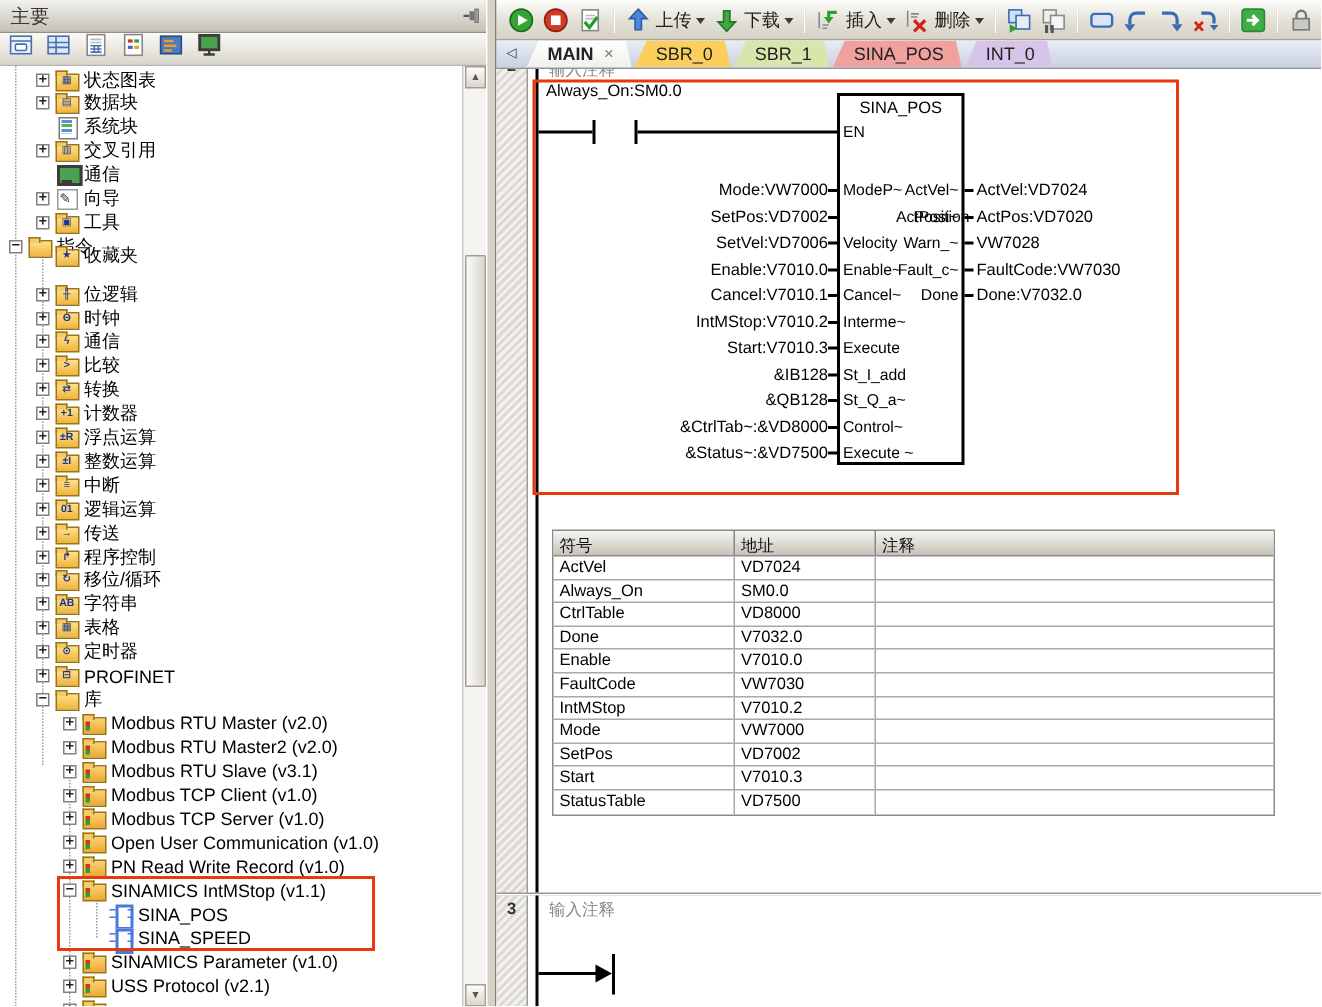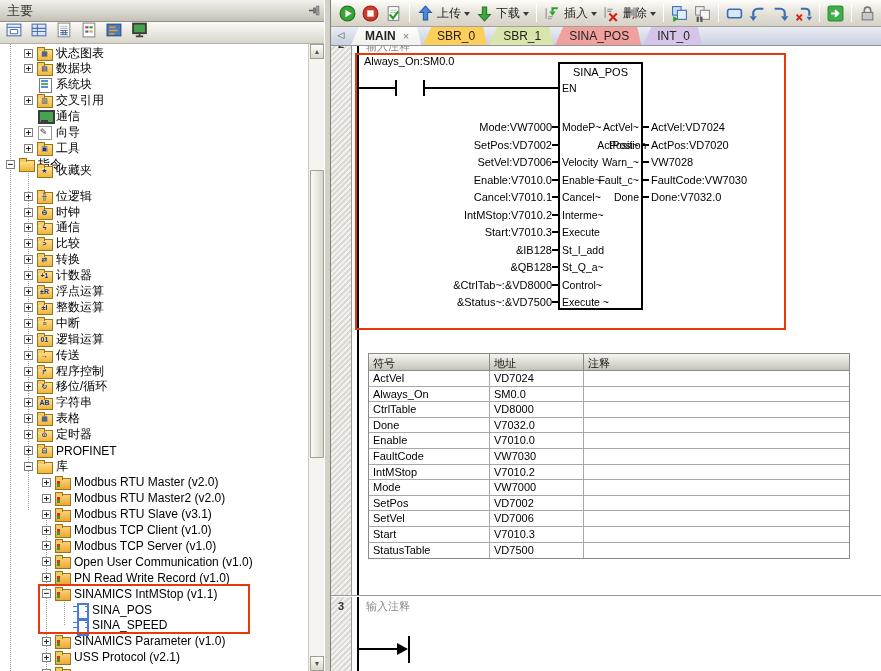--- a/index.html
+++ b/index.html
@@ -729,25 +729,20 @@
             <div class="c0">Mode</div>
             <div class="c1">VW7000</div>
             <div class="c2"></div>
           </div>
           <div class="st-row">
             <div class="c0">SetPos</div>
             <div class="c1">VD7002</div>
             <div class="c2"></div>
           </div>
           <div class="st-row">
-            <div class="c0">SetVel</div>
-            <div class="c1">VD7006</div>
-            <div class="c2"></div>
-          </div>
-          <div class="st-row">
             <div class="c0">Start</div>
             <div class="c1">V7010.3</div>
             <div class="c2"></div>
           </div>
           <div class="st-row">
             <div class="c0">StatusTable</div>
             <div class="c1">VD7500</div>
             <div class="c2"></div>
           </div>
         </div>

